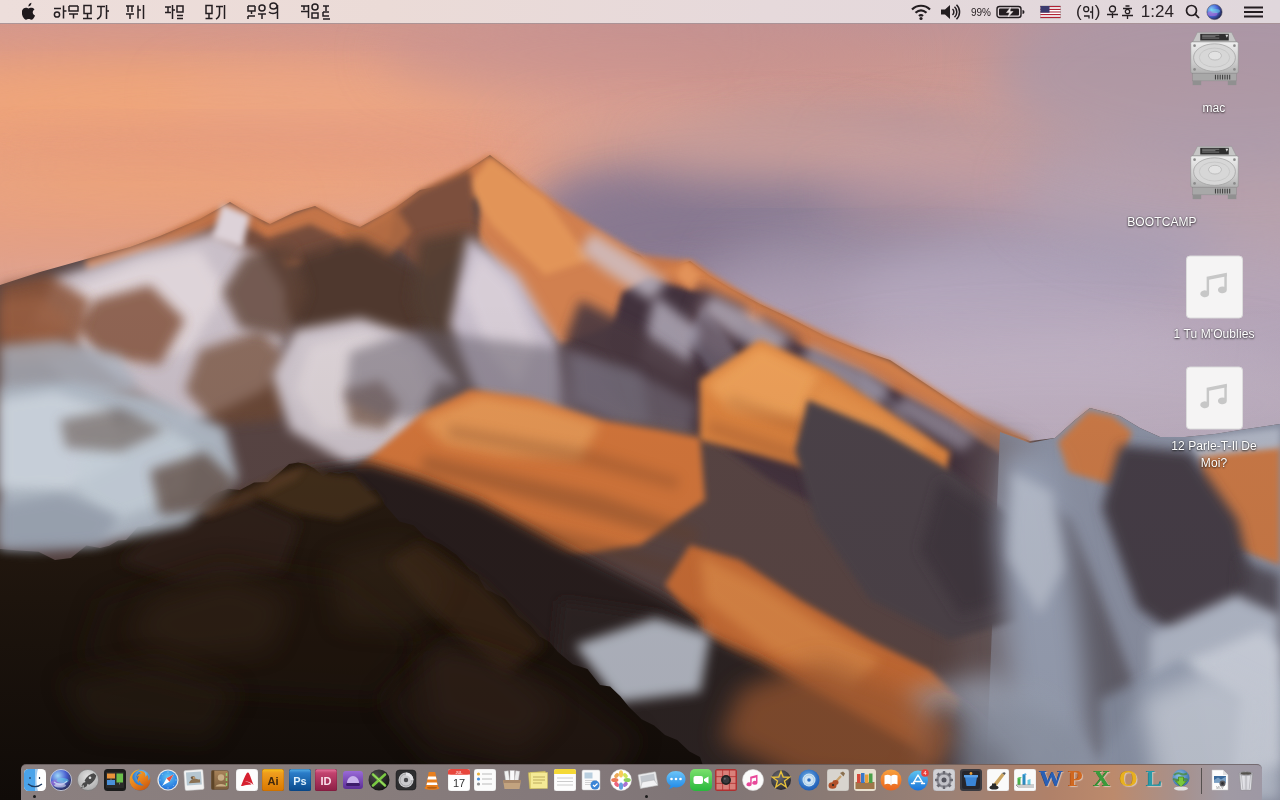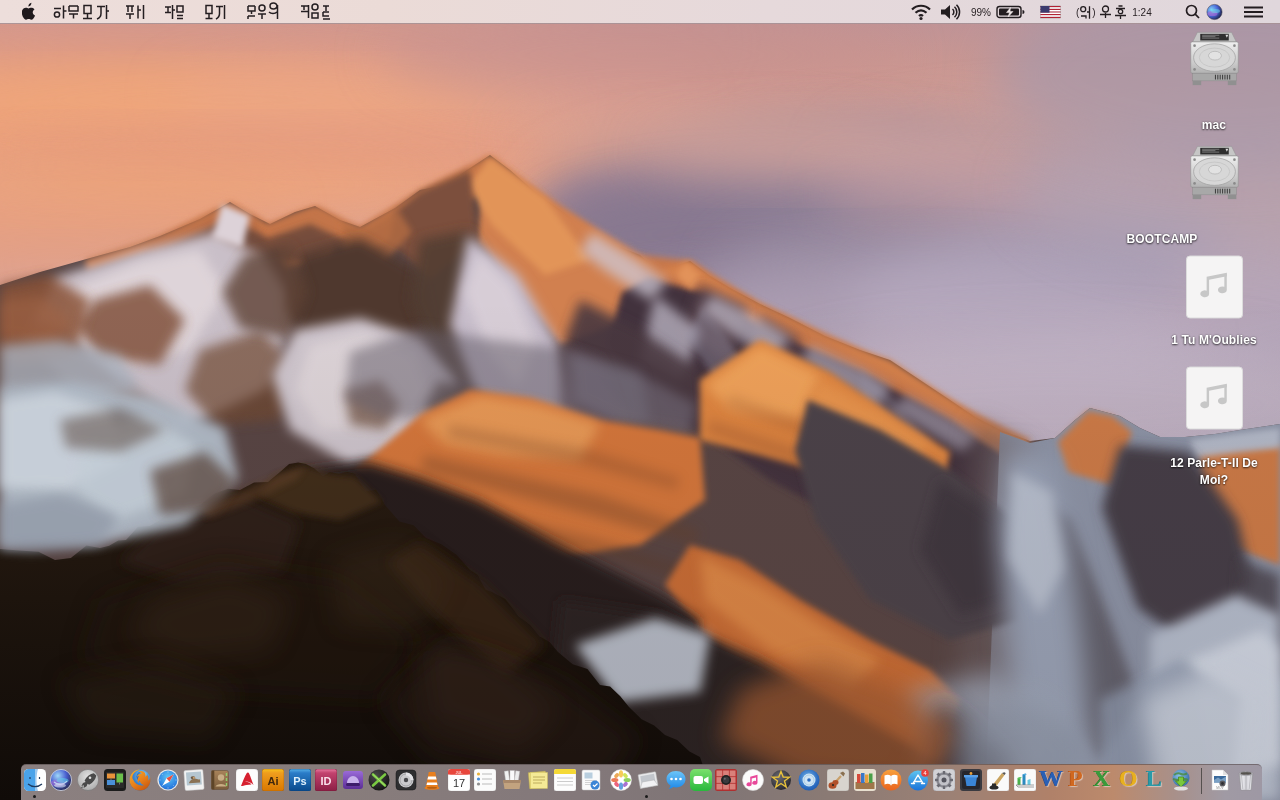--- a/index.html
+++ b/index.html
@@ -1,19 +1,19 @@
 <!DOCTYPE html>
 <html><head>
 <meta charset="utf-8">
 <style>
 html,body{margin:0;padding:0;width:1280px;height:800px;overflow:hidden;background:#b9a7b4;font-family:"Liberation Sans",sans-serif;}
 #wall{position:absolute;left:0;top:0;width:1280px;height:800px;}
 #menubar{position:absolute;left:0;top:0;width:1280px;height:24px;background:linear-gradient(to right,#eddedb,#ebdbd7 30%,#e6d9db 60%,#e0d7dc);border-bottom:1px solid rgba(120,90,95,.55);box-sizing:border-box;}
 .mi{position:absolute;top:0;height:24px;display:flex;align-items:center;color:#2a2326;}
-.lbl{position:absolute;color:#fff;font-size:12px;font-weight:700;text-align:center;text-shadow:0 1px 2px rgba(0,0,0,.65), 0 0 2px rgba(0,0,0,.4);letter-spacing:.1px;margin-top:17px;}
+.lbl{position:absolute;color:#fff;font-size:12px;font-weight:400;text-align:center;text-shadow:0 1px 2px rgba(0,0,0,.65), 0 0 2px rgba(0,0,0,.4);letter-spacing:.1px;}
 #dock{position:absolute;left:21px;top:764px;width:1241px;height:36px;border-radius:5px 5px 0 0;background:linear-gradient(to right,#8b8080,#887d7c 25%,#83787a 45%,#7f7576 55%,#8a7a74 65%,#9c8175 75%,#b08169 83%,#bc8a6c 88%,#a8908a 93%,#a09aa4 97%,#9e98a4);border-top:1px solid rgba(80,70,70,.55);box-sizing:border-box;}
 .di{position:absolute;top:769px;width:22px;height:22px;}
 .dot{position:absolute;top:795px;width:3px;height:3px;border-radius:50%;background:#1a1a1a;}
 </style>
 </head>
 <body>
 <svg id="wall" viewBox="0 0 1280 800" preserveAspectRatio="none">
 <defs>
 <linearGradient id="skyv" x1="0" y1="0" x2="0" y2="1">
 <stop offset="0" stop-color="#bb8f96"></stop>
@@ -303,21 +303,21 @@
       </g>
       <g fill="#fff">
         <rect x="0.5" y="7.33" width="20" height="1.33"></rect>
         <rect x="0.5" y="10" width="20" height="1.33"></rect>
         <rect x="0.5" y="12.66" width="20" height="1.34"></rect>
         <rect x="0.5" y="15.33" width="20" height="1.33"></rect>
       </g>
       <rect x="0.5" y="6" width="9" height="6.66" fill="#3c3b6e"></rect>
     </g>
   </svg>
-<div class="mi" style="left:1076px;font-size:10px;text-align:center;">(<svg width="11" height="15" viewBox="0 0 11 15" style="margin:0 1px">
+<div class="mi" style="left:1076px;font-size:17px;text-align:center;">(<svg width="11" height="15" viewBox="0 0 11 15" style="margin:0 1px">
       <g stroke="#241e21" stroke-width="1.3" fill="none">
         <circle cx="3.2" cy="4.2" r="2.5"></circle>
         <path d="M9.5,1.2 v12.5 M7,7 h2.5"></path>
         <path d="M1,11 h5 v2.5"></path>
       </g>
     </svg>)&nbsp;<svg width="13" height="15" viewBox="0 0 13 15" style="margin:0 1px">
       <g stroke="#241e21" stroke-width="1.3" fill="none">
         <circle cx="6.5" cy="4" r="3"></circle>
         <path d="M1,9.5 h11 M6.5,9.5 v-1.5 M6.5,13 v-3"></path>
       </g>
@@ -390,21 +390,21 @@
     <use href="#hdd"></use>
   </svg>
 <div class="lbl" style="left:1174px;top:101px;width:80px">mac</div>
 <svg style="position:absolute;left:1186px;top:143px" width="57" height="60">
     <use href="#hdd"></use>
   </svg>
 <div class="lbl" style="left:1112px;top:215px;width:100px">BOOTCAMP</div>
 <svg style="position:absolute;left:1186px;top:255px" width="57" height="64">
     <use href="#musicf"></use>
   </svg>
-<div class="lbl" style="left:1154px;top:316px;width:120px">1 Tu M'Oublies</div>
+<div class="lbl" style="left:1154px;top:327px;width:120px">1 Tu M'Oublies</div>
 <svg style="position:absolute;left:1186px;top:366px" width="57" height="64">
     <use href="#musicf"></use>
   </svg>
 <div class="lbl" style="left:1154px;top:438px;width:120px;line-height:17px">12 Parle-T-Il De<br>Moi?</div>
 
 
 <div id="dock"></div>
 <div class="dot" style="left:33px"></div>
 <div class="dot" style="left:645px"></div>
 <svg class="di" style="left:23.5px" viewBox="0 0 22 22">

